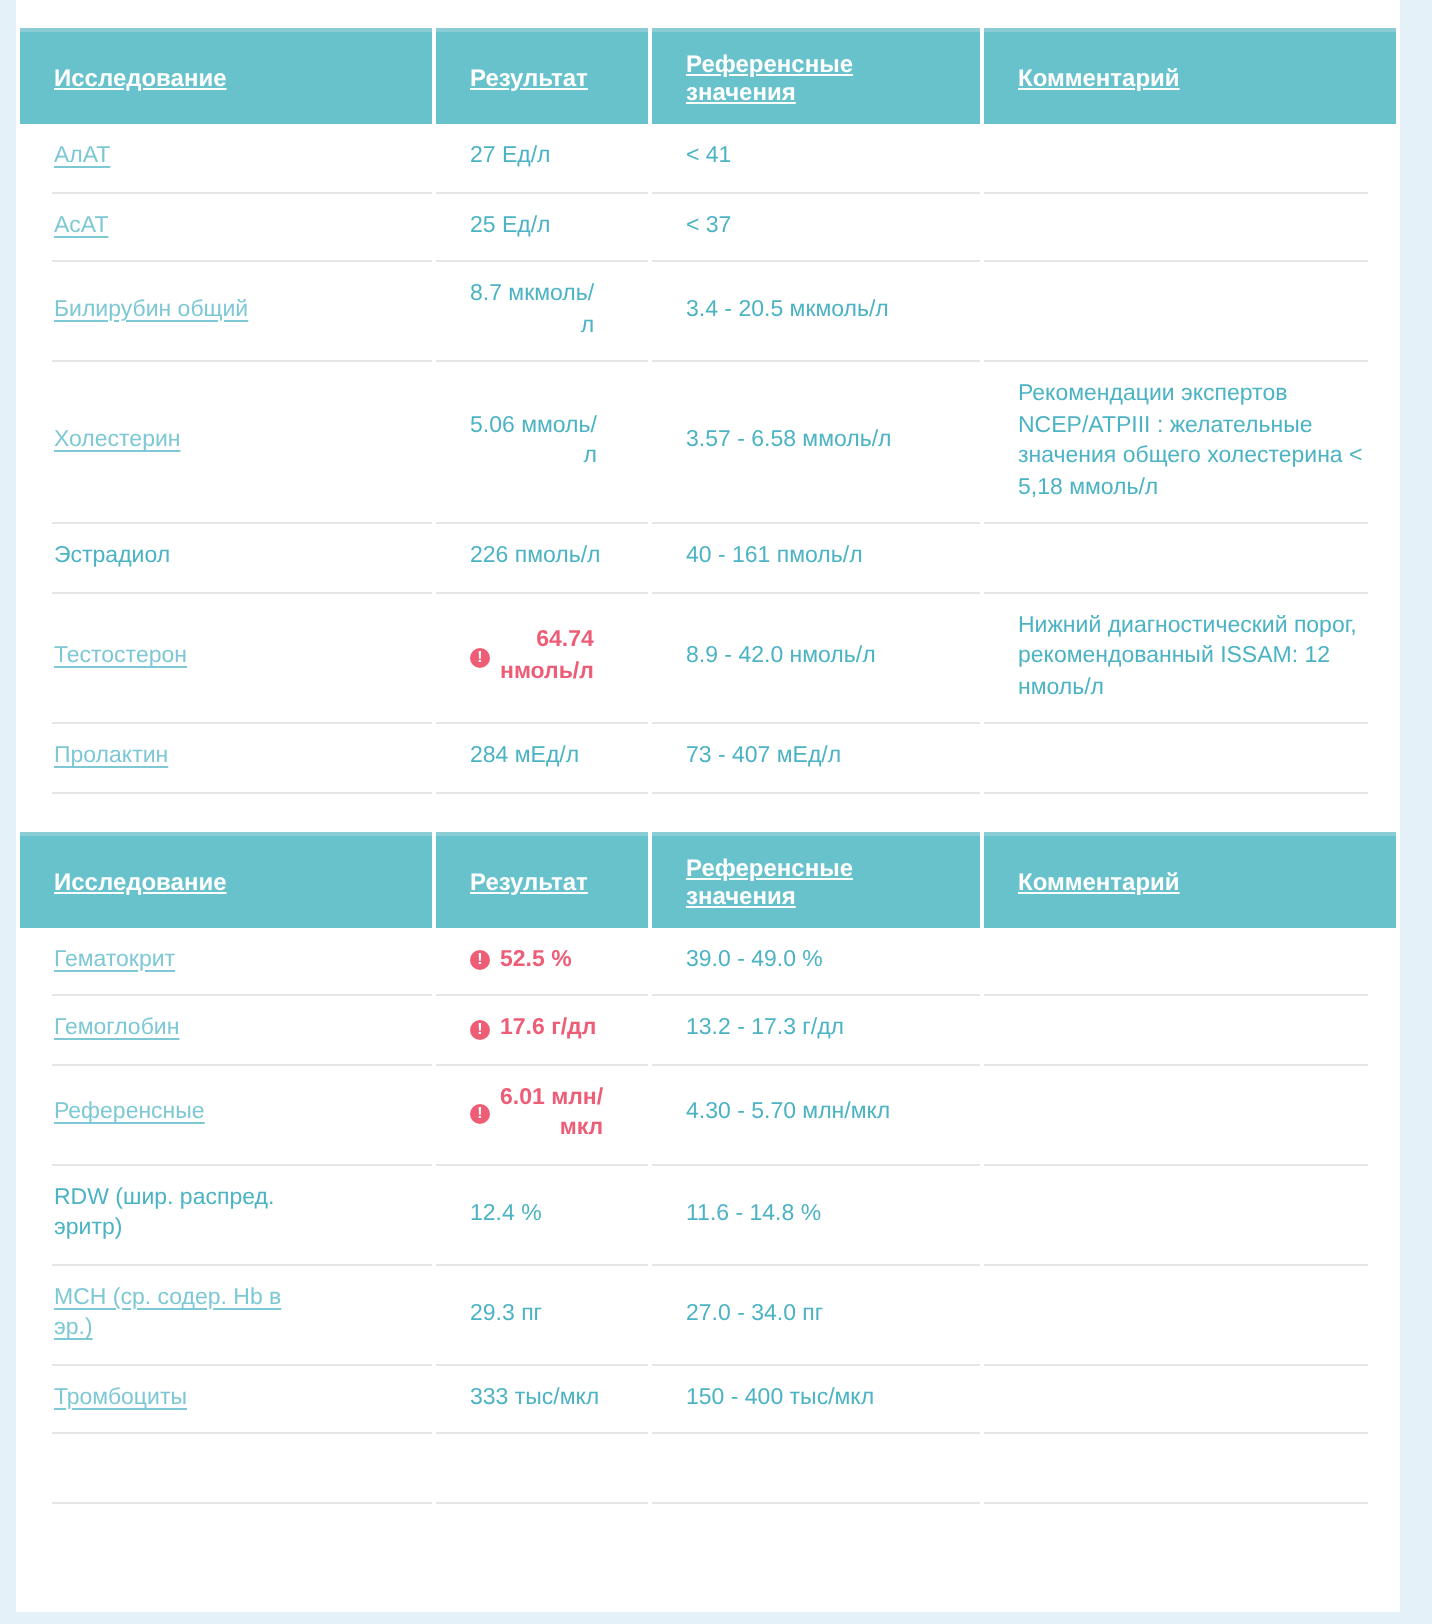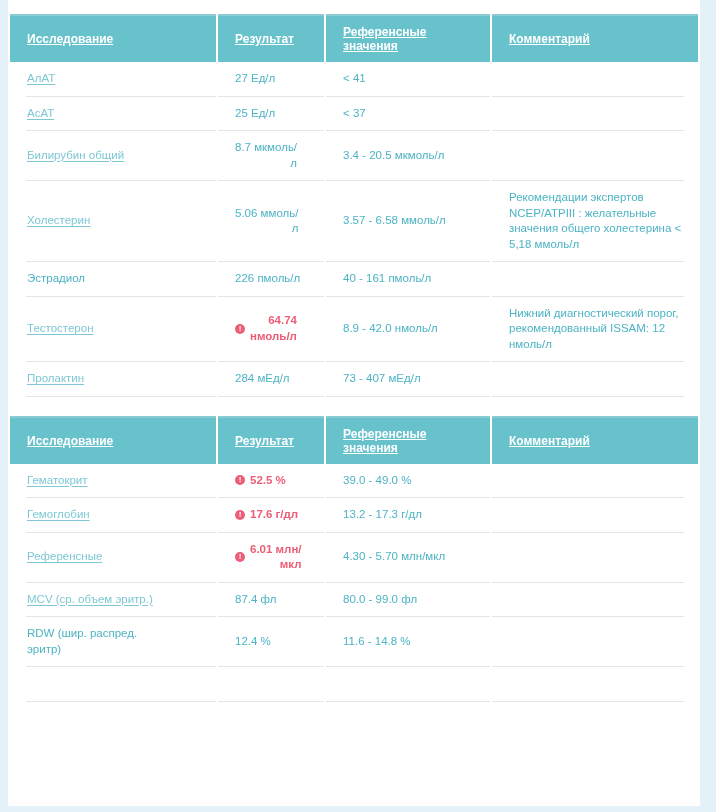--- a/index.html
+++ b/index.html
@@ -226,38 +226,49 @@
               <div class="result-wrap">
                 <span class="alert-icon">!</span>
                 <span class="result-text flagged">6.01 млн/
 мкл</span>
               </div>
             </td>
             <td><span class="ref-text">4.30 - 5.70 млн/мкл</span></td>
             <td><span class="comment-text"></span></td>
           </tr>
           <tr>
-            <td><a href="#" class="test-link">MCV (ср. объем эритр.)</a></td>
-            <td>
-              <div class="result-wrap">
-                <span class="result-text">87.4 фл</span>
-              </div>
-            </td>
-            <td><span class="ref-text">80.0 - 99.0 фл</span></td>
-            <td><span class="comment-text"></span></td>
-          </tr>
-          <tr>
             <td><span class="test-plain">RDW (шир. распред.
 эритр)</span></td>
             <td>
               <div class="result-wrap">
                 <span class="result-text">12.4 %</span>
               </div>
             </td>
             <td><span class="ref-text">11.6 - 14.8 %</span></td>
+            <td><span class="comment-text"></span></td>
+          </tr>
+          <tr>
+            <td><a href="#" class="test-link">MCH (ср. содер. Hb в
+эр.)</a></td>
+            <td>
+              <div class="result-wrap">
+                <span class="result-text">29.3 пг</span>
+              </div>
+            </td>
+            <td><span class="ref-text">27.0 - 34.0 пг</span></td>
+            <td><span class="comment-text"></span></td>
+          </tr>
+          <tr>
+            <td><a href="#" class="test-link">Тромбоциты</a></td>
+            <td>
+              <div class="result-wrap">
+                <span class="result-text">333 тыс/мкл</span>
+              </div>
+            </td>
+            <td><span class="ref-text">150 - 400 тыс/мкл</span></td>
             <td><span class="comment-text"></span></td>
           </tr>
           <tr>
             <td></td>
             <td></td>
             <td></td>
             <td><span class="comment-text"></span></td>
           </tr>
         </tbody>
     </table>

